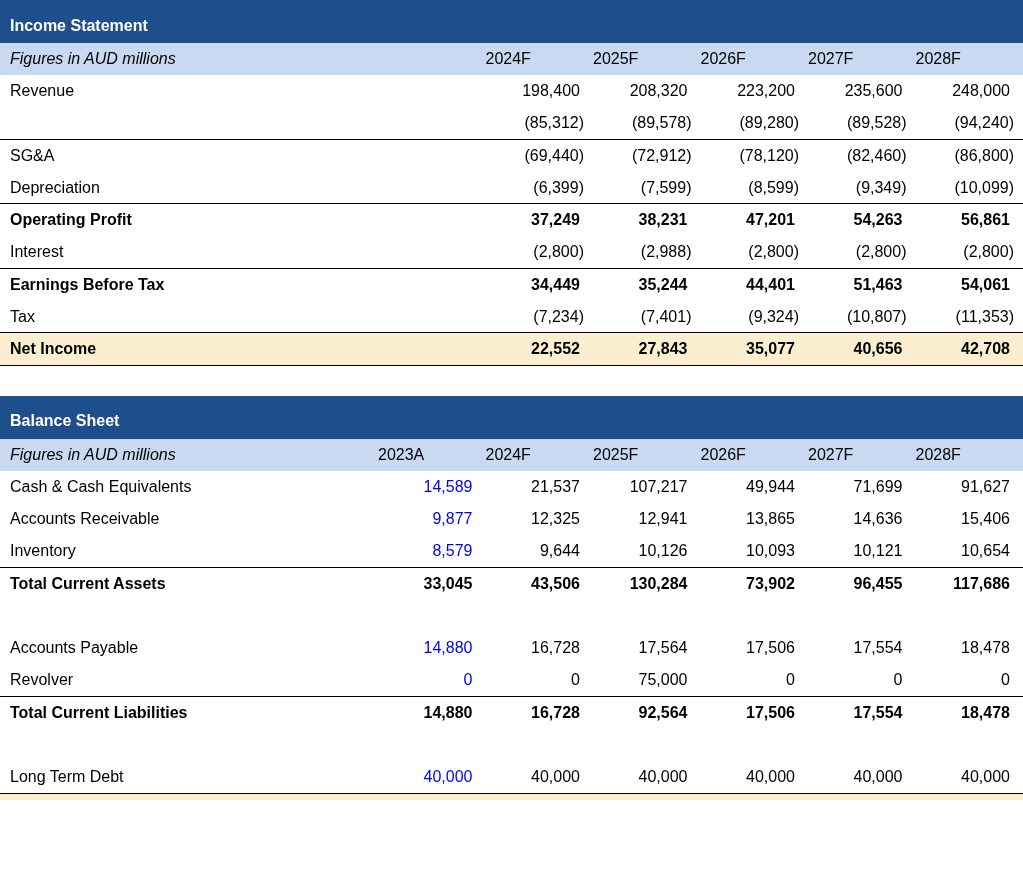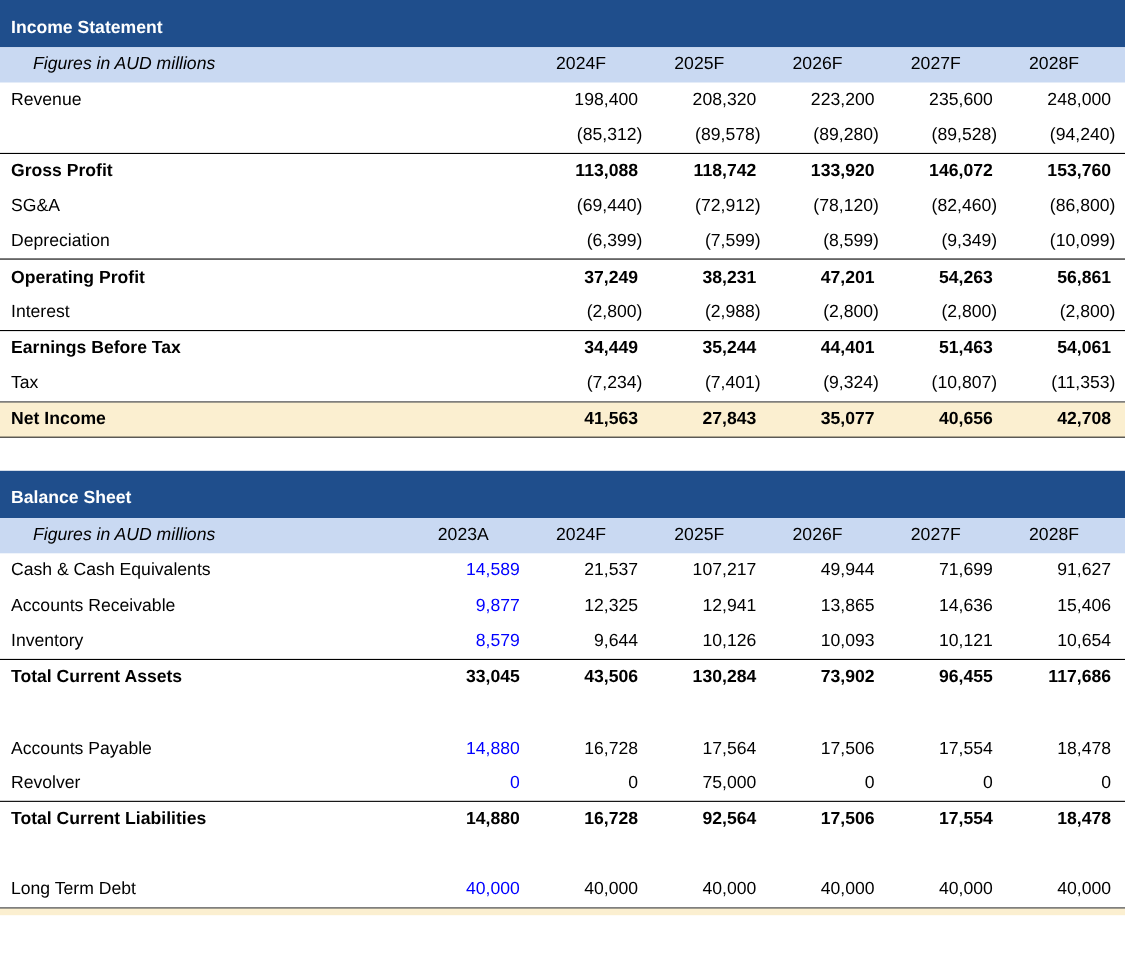--- a/index.html
+++ b/index.html
@@ -21,21 +21,20 @@
   .sheet{width:1023px;}
   .sec-header{
     height:43px;background:var(--header-bg);color:var(--header-text);
     font-weight:bold;display:flex;align-items:center;
     padding:8px 0 0 10px;box-sizing:border-box;
   }
   .units-row{
     height:32px;background:var(--units-bg);
     display:grid;grid-template-columns:378px repeat(6,107.5px);
     align-items:center;
-    padding-left:20px;
   }
   .units-label{font-style:italic;padding-left:10px;}
   .year-cell{text-align:left;padding-right:36px;box-sizing:border-box;}
   .row{
     display:grid;grid-template-columns:378px repeat(6,107.5px);
     height:32.3px;align-items:center;box-sizing:border-box;
   }
   .row.bb{border-bottom:1px solid var(--border-color);}
   .row.bold{font-weight:bold;}
   .row.highlight{background:var(--highlight-bg);}
@@ -75,28 +74,20 @@
           <div class="cell-value" style="grid-column: 6;">235,600</div>
           <div class="cell-value" style="grid-column: 7;">248,000</div>
         </div>
         <div class="row bb">
           <div class="cell-value neg" style="grid-column: 3;">(85,312)</div>
           <div class="cell-value neg" style="grid-column: 4;">(89,578)</div>
           <div class="cell-value neg" style="grid-column: 5;">(89,280)</div>
           <div class="cell-value neg" style="grid-column: 6;">(89,528)</div>
           <div class="cell-value neg" style="grid-column: 7;">(94,240)</div>
         </div>
-        <div class="row bold">
-          <div class="cell-label">Gross Profit</div>
-          <div class="cell-value" style="grid-column: 3;">113,088</div>
-          <div class="cell-value" style="grid-column: 4;">118,742</div>
-          <div class="cell-value" style="grid-column: 5;">133,920</div>
-          <div class="cell-value" style="grid-column: 6;">146,072</div>
-          <div class="cell-value" style="grid-column: 7;">153,760</div>
-        </div>
         <div class="row">
           <div class="cell-label">SG&amp;A</div>
           <div class="cell-value neg" style="grid-column: 3;">(69,440)</div>
           <div class="cell-value neg" style="grid-column: 4;">(72,912)</div>
           <div class="cell-value neg" style="grid-column: 5;">(78,120)</div>
           <div class="cell-value neg" style="grid-column: 6;">(82,460)</div>
           <div class="cell-value neg" style="grid-column: 7;">(86,800)</div>
         </div>
         <div class="row bb">
           <div class="cell-label">Depreciation</div>
@@ -133,21 +124,21 @@
         <div class="row bb">
           <div class="cell-label">Tax</div>
           <div class="cell-value neg" style="grid-column: 3;">(7,234)</div>
           <div class="cell-value neg" style="grid-column: 4;">(7,401)</div>
           <div class="cell-value neg" style="grid-column: 5;">(9,324)</div>
           <div class="cell-value neg" style="grid-column: 6;">(10,807)</div>
           <div class="cell-value neg" style="grid-column: 7;">(11,353)</div>
         </div>
         <div class="row bold highlight bb">
           <div class="cell-label">Net Income</div>
-          <div class="cell-value" style="grid-column: 3;">41,563</div>
+          <div class="cell-value" style="grid-column: 3;">22,552</div>
           <div class="cell-value" style="grid-column: 4;">27,843</div>
           <div class="cell-value" style="grid-column: 5;">35,077</div>
           <div class="cell-value" style="grid-column: 6;">40,656</div>
           <div class="cell-value" style="grid-column: 7;">42,708</div>
         </div>
       </div>
   </section>
 
   <div class="section-gap"></div>
 

